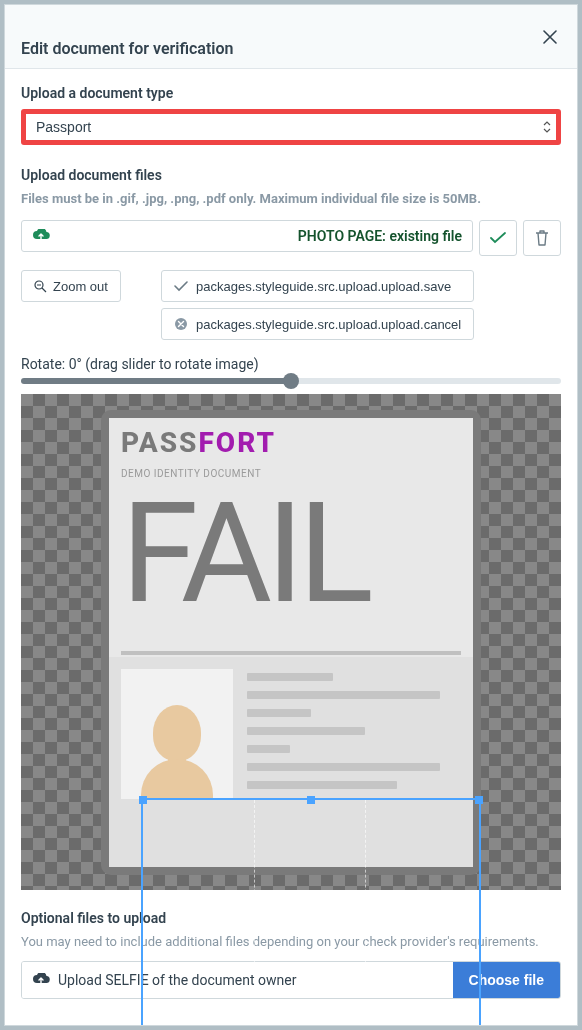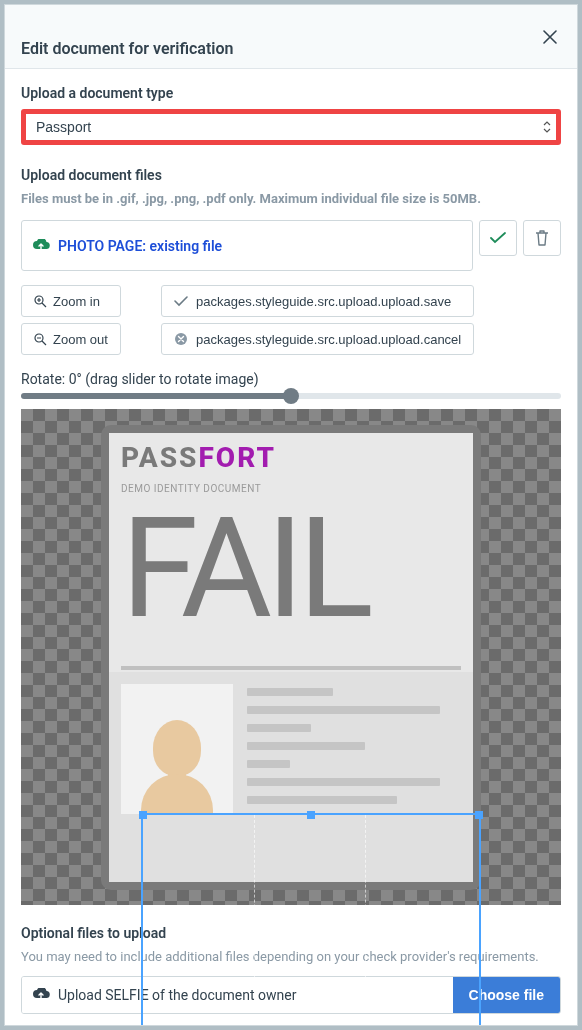--- a/index.html
+++ b/index.html
@@ -83,28 +83,29 @@
   }
   .file-row {
     display: flex;
     gap: 6px;
     margin-bottom: 14px;
   }
   .file-chip {
     flex: 1;
     border: 1px solid #cfd8dc;
     border-radius: 3px;
-    height: 51px;
+    height: 32px;
     display: flex;
     align-items: center;
     padding: 0 10px;
     gap: 8px;
-    color: #1d4ed8;
+    color: #14532d;
     font-weight: 600;
     font-size: 14px;
+    justify-content: space-between;
   }
   .file-confirm {
     width: 38px;
     height: 36px;
     border: 1px solid #cfd8dc;
     border-radius: 3px;
     background: #fff;
     display: flex;
     align-items: center;
     justify-content: center;
@@ -445,29 +446,20 @@
         <span>
           <svg width="14" height="16" viewBox="0 0 14 16">
               <path d="M1 3h12M5 3V1h4v2M3 3l1 12h6l1-12" stroke="#6b7b85" stroke-width="1.4" fill="none" stroke-linejoin="round"></path>
             </svg>
         </span>
       </button>
     </div>
 
     <div class="btn-grid">
       <div class="btn-col">
-        <button class="small-btn">
-          <span>
-            <svg width="13" height="13" viewBox="0 0 13 13">
-                <circle cx="5" cy="5" r="4" stroke="#33434f" stroke-width="1.2" fill="none"></circle>
-                <path d="M8 8l4 4M5 3v4M3 5h4" stroke="#33434f" stroke-width="1.2"></path>
-              </svg>
-          </span>
-          <span>Zoom in</span>
-        </button>
         <button class="small-btn">
           <span>
             <svg width="13" height="13" viewBox="0 0 13 13">
                 <circle cx="5" cy="5" r="4" stroke="#33434f" stroke-width="1.2" fill="none"></circle>
                 <path d="M8 8l4 4M3 5h4" stroke="#33434f" stroke-width="1.2"></path>
               </svg>
           </span>
           <span>Zoom out</span>
         </button>
       </div>

